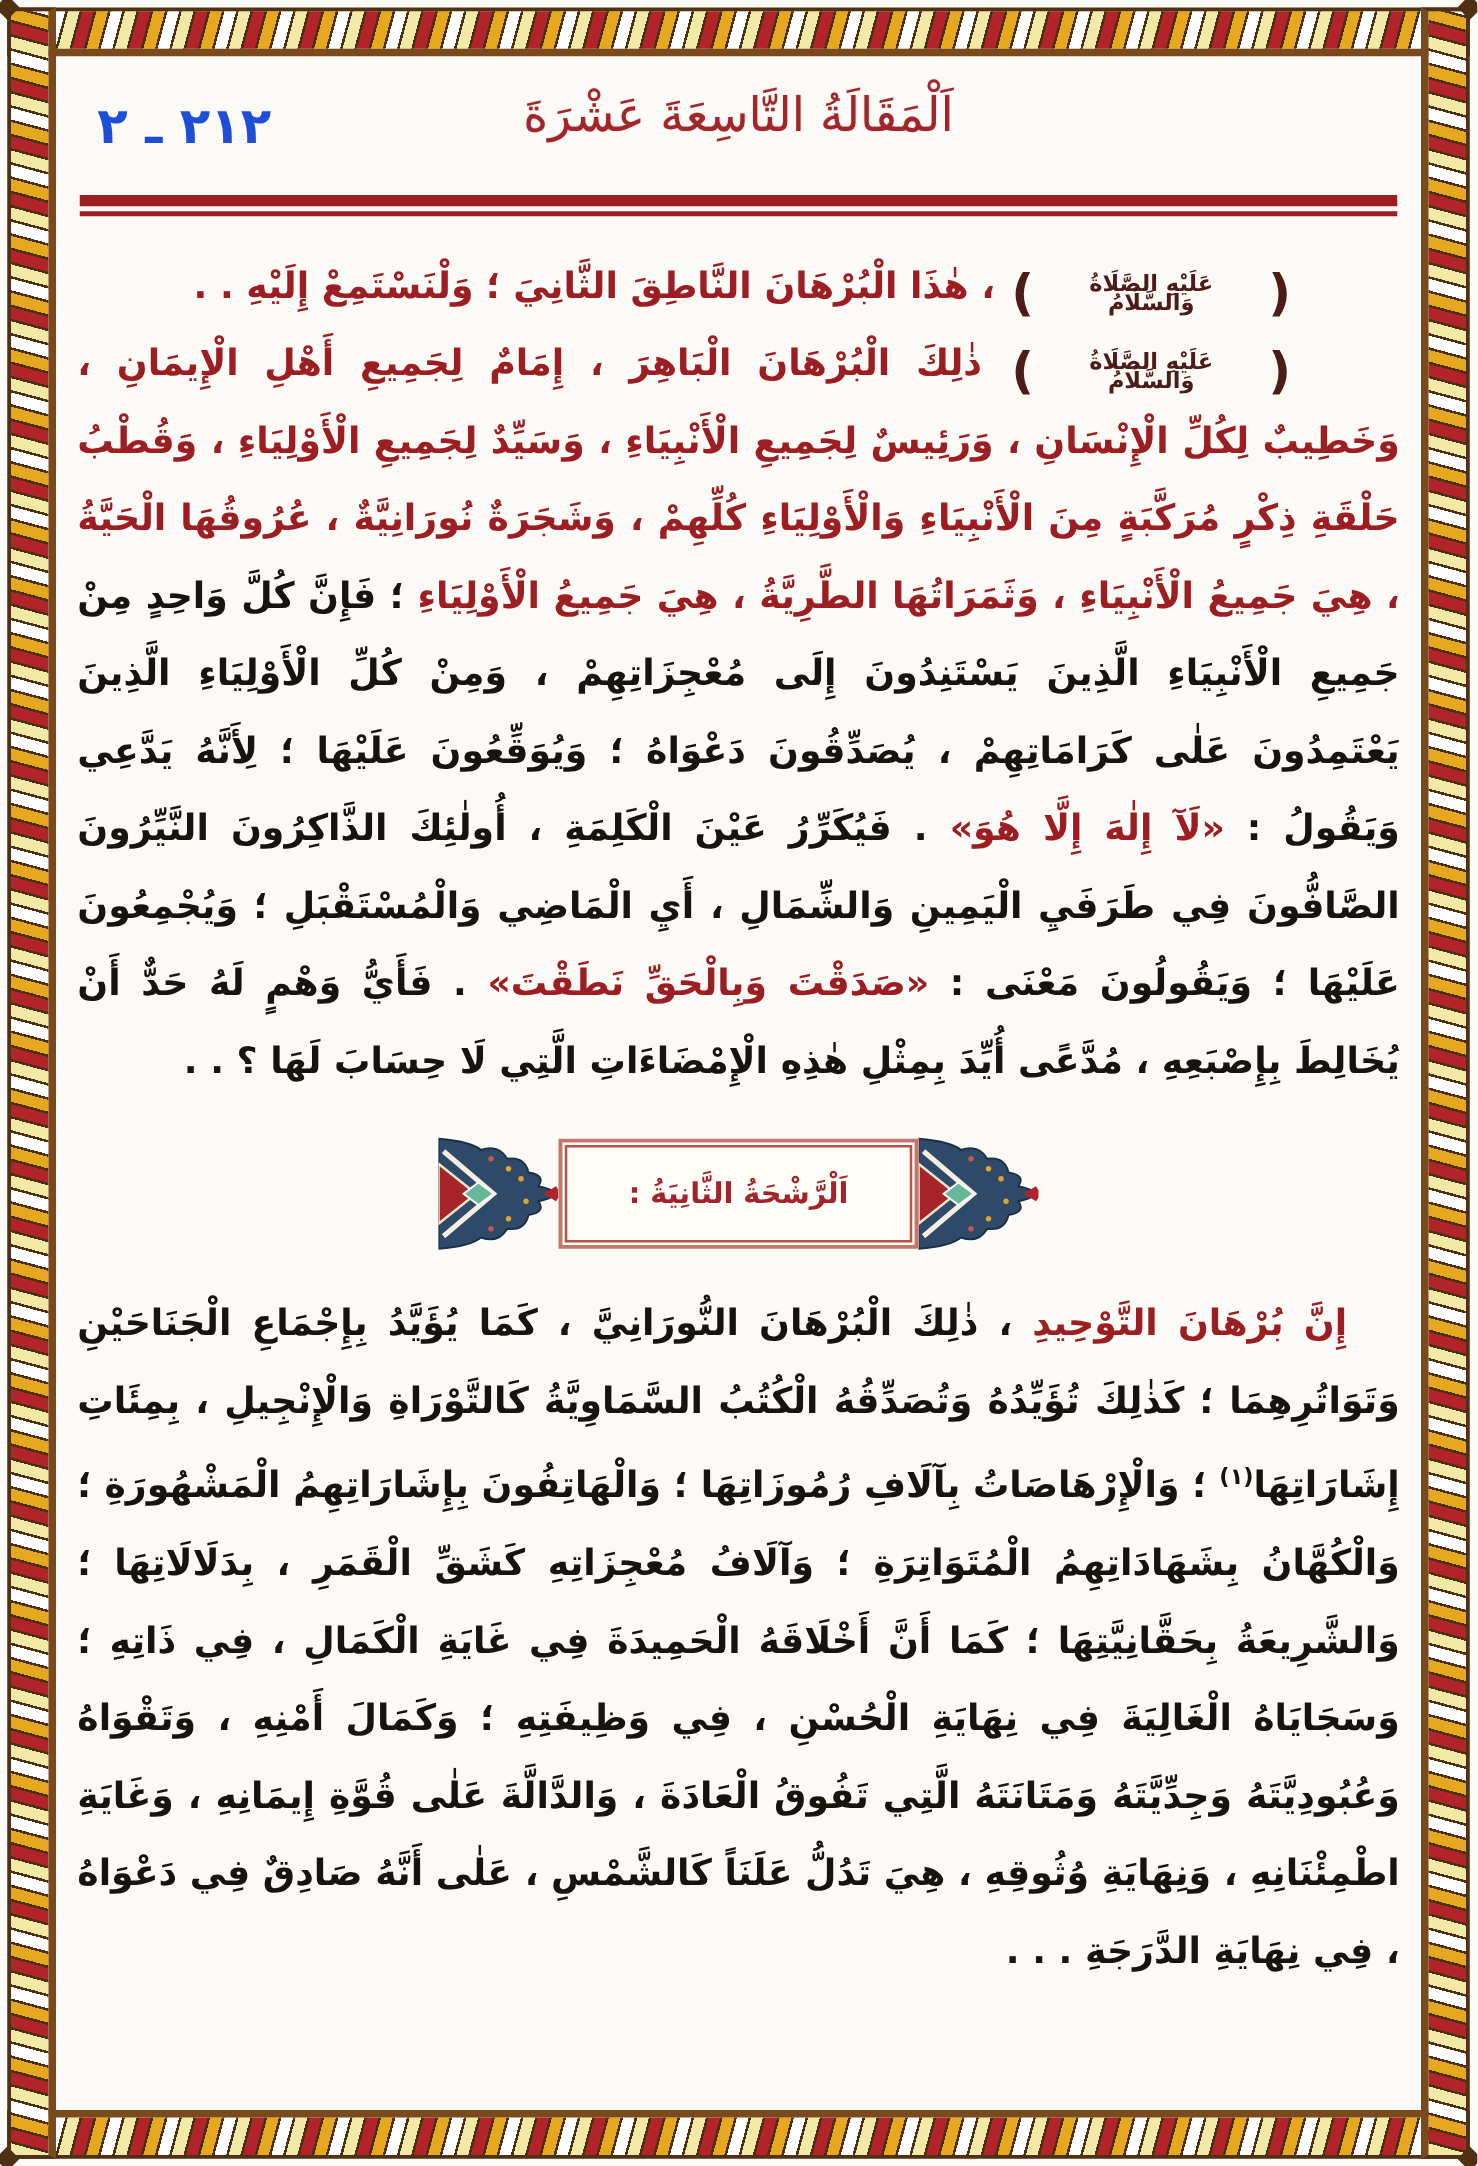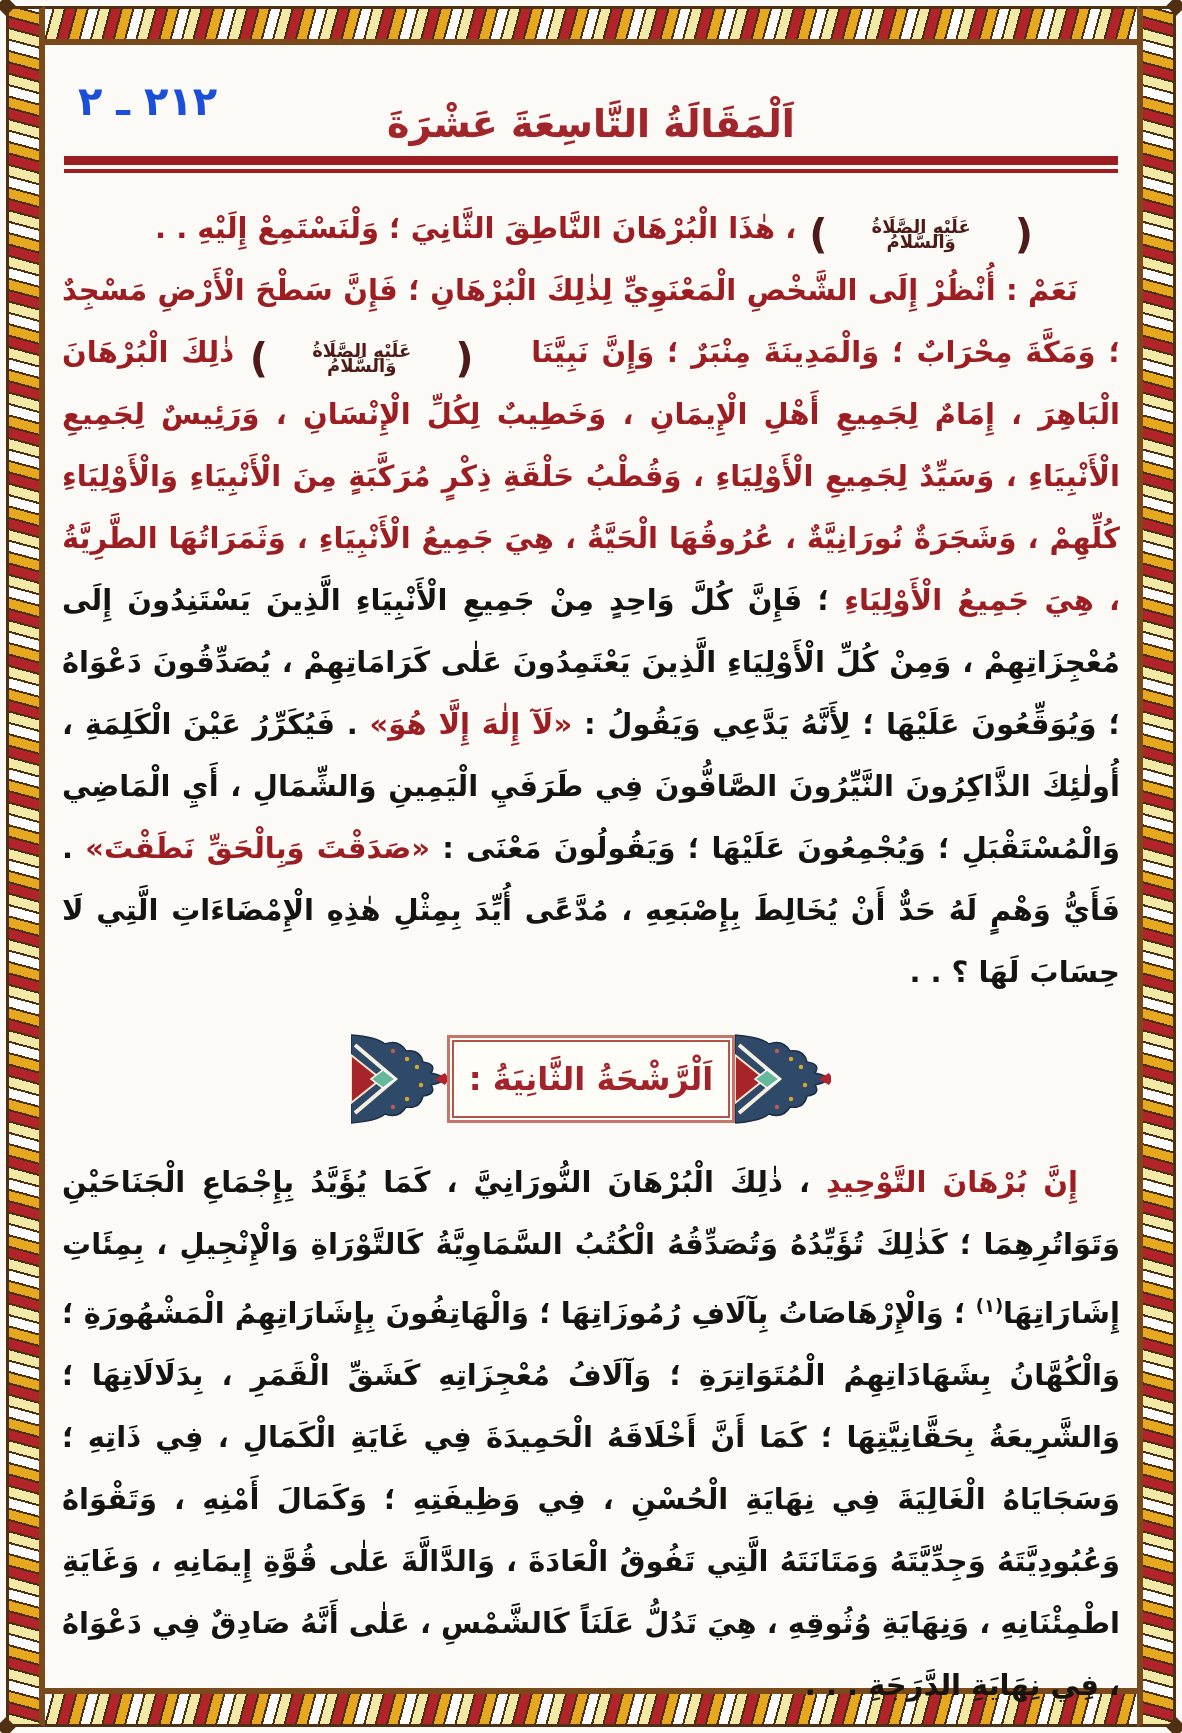--- a/index.html
+++ b/index.html
@@ -51,23 +51,22 @@
     padding:0 14px;
     direction:rtl;
   }
   .header{position:relative;height:76px;margin-top:26px;}
   .page-number{
     position:absolute;left:16px;top:8px;
     color:#1d4ed8;font-size:40px;font-weight:bold;letter-spacing:4px;
   }
   .doc-title{
     position:absolute;right:0;left:0;text-align:center;top:0;
-    color:#a0262b;font-size:38px;font-weight:bold;
+    color:#a0262b;font-size:38px;font-weight:normal;
     text-shadow:0 0 1px rgba(160,38,43,.35);
-    margin-top:32px;
   }
   .double-rule{margin:10px 2px 0 2px;}
   .double-rule .thick{height:9px;background:#9c1e23;}
   .double-rule .thin{height:4px;background:#9c1e23;margin-top:4px;}
 
   .bodytext{
     margin:24px 0 0 0;
     font-size:29px;font-weight:bold;
     line-height:62px;
     color:#17130e;
@@ -98,21 +97,21 @@
   }
   .cartouche .box{
     position:relative;z-index:2;
     width:292px;height:82px;
     background:#fffdf8;
     border:3px solid #c4766b;
     box-shadow:inset 0 0 0 2px #fffdf8, inset 0 0 0 4px #b65348;
     display:flex;align-items:center;justify-content:center;
   }
   .cartouche .box .heading{
-    color:#a2242a;font-size:32px;font-weight:bold;white-space:nowrap;
+    color:#a2242a;font-size:23px;font-weight:bold;white-space:nowrap;
   }
   .wing{width:96px;height:100px;flex:0 0 auto;position:relative;z-index:1;}
   .wing.left{margin-left:-10px;}
   .wing.right{margin-right:-10px;transform:scaleX(-1);}
 </style>
 </head>
 <body>
 
 <div class="page">
 
@@ -139,21 +138,21 @@
     <div class="bodytext">
       <p><span class="roundel honorific">
             <span class="paren">(</span>
             <span class="stack">
               <span>عَلَيْهِ الصَّلَاةُ</span>
               <span>وَالسَّلَامُ</span>
             </span>
             <span class="paren">)</span>
           </span><span class="red"> ، هٰذَا الْبُرْهَانَ النَّاطِقَ الثَّانِيَ ؛ وَلْنَسْتَمِعْ إِلَيْهِ . .</span></p>
 
-      <p><span class="red">نَعَمْ : أُنْظُرْ إِلَى الشَّخْصِ الْمَعْنَوِيِّ لِذٰلِكَ الْبُرْهَانِ ؛ فَإِنَّ سَطْحَ الْأَرْضِ مَسْجِدٌ ؛ وَمَكَّةَ مِحْرَابٌ ؛ وَالْمَدِينَةَ مِنْبَرٌ ؛ وَإِنَّ نَبِيَّنَا </span><span class="roundel honorific">
+      <p><span class="roundel honorific">
             <span class="paren">(</span>
             <span class="stack">
               <span>عَلَيْهِ الصَّلَاةُ</span>
               <span>وَالسَّلَامُ</span>
             </span>
             <span class="paren">)</span>
           </span><span class="red"> ذٰلِكَ الْبُرْهَانَ الْبَاهِرَ ، إِمَامٌ لِجَمِيعِ أَهْلِ الْإِيمَانِ ، وَخَطِيبٌ لِكُلِّ الْإِنْسَانِ ، وَرَئِيسٌ لِجَمِيعِ الْأَنْبِيَاءِ ، وَسَيِّدٌ لِجَمِيعِ الْأَوْلِيَاءِ ، وَقُطْبُ حَلْقَةِ ذِكْرٍ مُرَكَّبَةٍ مِنَ الْأَنْبِيَاءِ وَالْأَوْلِيَاءِ كُلِّهِمْ ، وَشَجَرَةٌ نُورَانِيَّةٌ ، عُرُوقُهَا الْحَيَّةُ ، هِيَ جَمِيعُ الْأَنْبِيَاءِ ، وَثَمَرَاتُهَا الطَّرِيَّةُ ، هِيَ جَمِيعُ الْأَوْلِيَاءِ</span><span class="ink"> ؛ فَإِنَّ كُلَّ وَاحِدٍ مِنْ جَمِيعِ الْأَنْبِيَاءِ الَّذِينَ يَسْتَنِدُونَ إِلَى مُعْجِزَاتِهِمْ ، وَمِنْ كُلِّ الْأَوْلِيَاءِ الَّذِينَ يَعْتَمِدُونَ عَلٰى كَرَامَاتِهِمْ ، يُصَدِّقُونَ دَعْوَاهُ ؛ وَيُوَقِّعُونَ عَلَيْهَا ؛ لِأَنَّهُ يَدَّعِي وَيَقُولُ : </span><span class="red">«لَآ إِلٰهَ إِلَّا هُوَ»</span><span class="ink"> . فَيُكَرِّرُ عَيْنَ الْكَلِمَةِ ، أُولٰئِكَ الذَّاكِرُونَ النَّيِّرُونَ الصَّافُّونَ فِي طَرَفَيِ الْيَمِينِ وَالشِّمَالِ ، أَيِ الْمَاضِي وَالْمُسْتَقْبَلِ ؛ وَيُجْمِعُونَ عَلَيْهَا ؛ وَيَقُولُونَ مَعْنَى : </span><span class="red">«صَدَقْتَ وَبِالْحَقِّ نَطَقْتَ»</span><span class="ink"> . فَأَيُّ وَهْمٍ لَهُ حَدٌّ أَنْ يُخَالِطَ بِإِصْبَعِهِ ، مُدَّعًى أُيِّدَ بِمِثْلِ هٰذِهِ الْإِمْضَاءَاتِ الَّتِي لَا حِسَابَ لَهَا ؟ . .</span></p>
     </div>
 
     <div class="cartouche">

